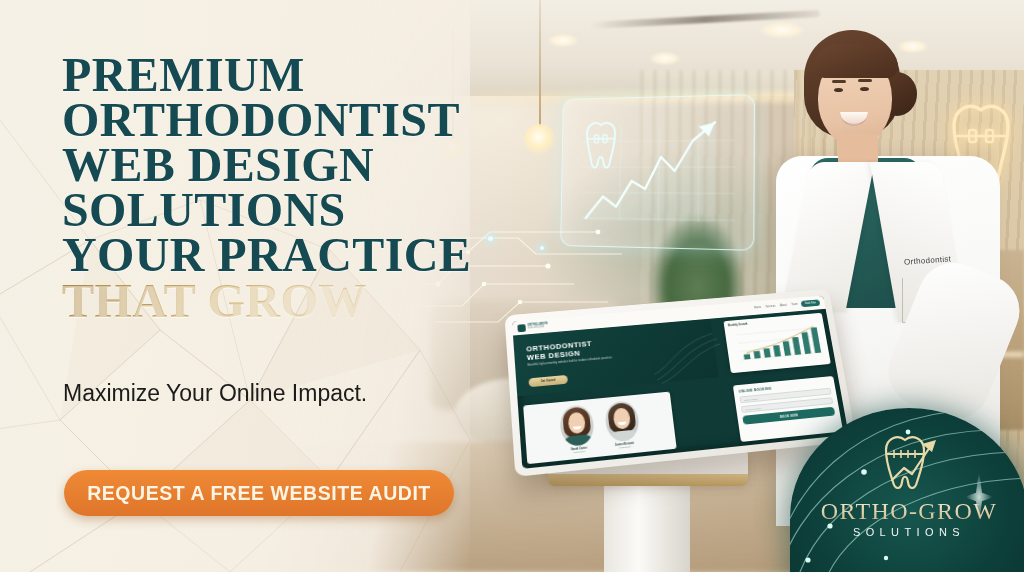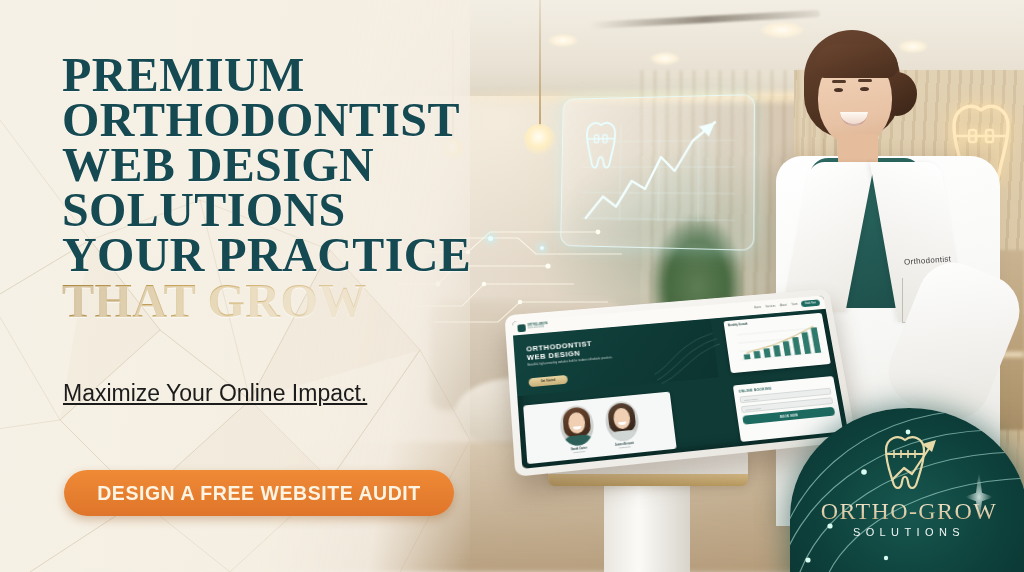--- a/index.html
+++ b/index.html
@@ -174,21 +174,21 @@
 
   
   .headline{position:absolute;left:62px;top:52px;width:430px;
     font-family:Liberation Serif, serif;font-weight:bold;font-size:48px;line-height:.94;
     color:#164a52;letter-spacing:.4px;text-shadow:0 1px 1px rgba(255,255,255,.55);}
   .headline .l{display:block;white-space:nowrap;}
   .gold{background:linear-gradient(100deg,#a9843c 0%,#c9a75c 30%,#ddc territory 55%);
         background:linear-gradient(100deg,#a9843c 0%,#c8a65c 32%,#ddc596 62%,#bd9a50 100%);
         -webkit-background-clip:text;background-clip:text;color:transparent;}
   .sub{position:absolute;left:63px;top:378px;width:420px;font-size:23px;line-height:1.36;color:#1c1c1c;}
-  .sub span{display:block;text-decoration:underline;}
+  .sub span{display:block;}
   .cta{position:absolute;left:64px;top:470px;width:390px;height:46px;border-radius:23px;border:none;
     background:linear-gradient(180deg,#ef8a36,#df752a);color:#fdf4e3;font-size:19.5px;font-weight:bold;
     letter-spacing:.55px;cursor:pointer;box-shadow:0 4px 10px rgba(150,85,25,.32);font-family:"Liberation Sans",sans-serif;}
 
   .glow-dot{position:absolute;border-radius:50%;background:#eafcff;box-shadow:0 0 7px 2px rgba(190,245,250,.9);}
 </style>
 </head>
 <body>
 
 <div id="banner">
@@ -422,21 +422,21 @@
     <span class="l">WEB DESIGN</span>
     <span class="l">SOLUTIONS</span>
     <span class="l">YOUR PRACTICE</span>
     <span class="l gold">THAT GROW</span>
   </div>
 
   <div class="sub">
     <span>Maximize Your Online Impact.</span>
   </div>
 
-  <button class="cta">DESIGN A FREE WEBSITE AUDIT</button>
+  <button class="cta">REQUEST A FREE WEBSITE AUDIT</button>
 
   <div class="badge">
     <svg class="arcs" viewBox="0 0 238 176">
       <g fill="none" stroke="rgba(190,240,230,.55)" stroke-width="1.2">
         <path d="M-20 176 C-6 76,70 8,180 2"></path>
         <path d="M-14 176 C4 92,86 26,200 22"></path>
         <path d="M6 176 C26 106,104 48,224 44"></path>
         <path d="M34 176 C52 124,126 74,238 70"></path>
       </g>
       <g fill="#d8fbf2">

